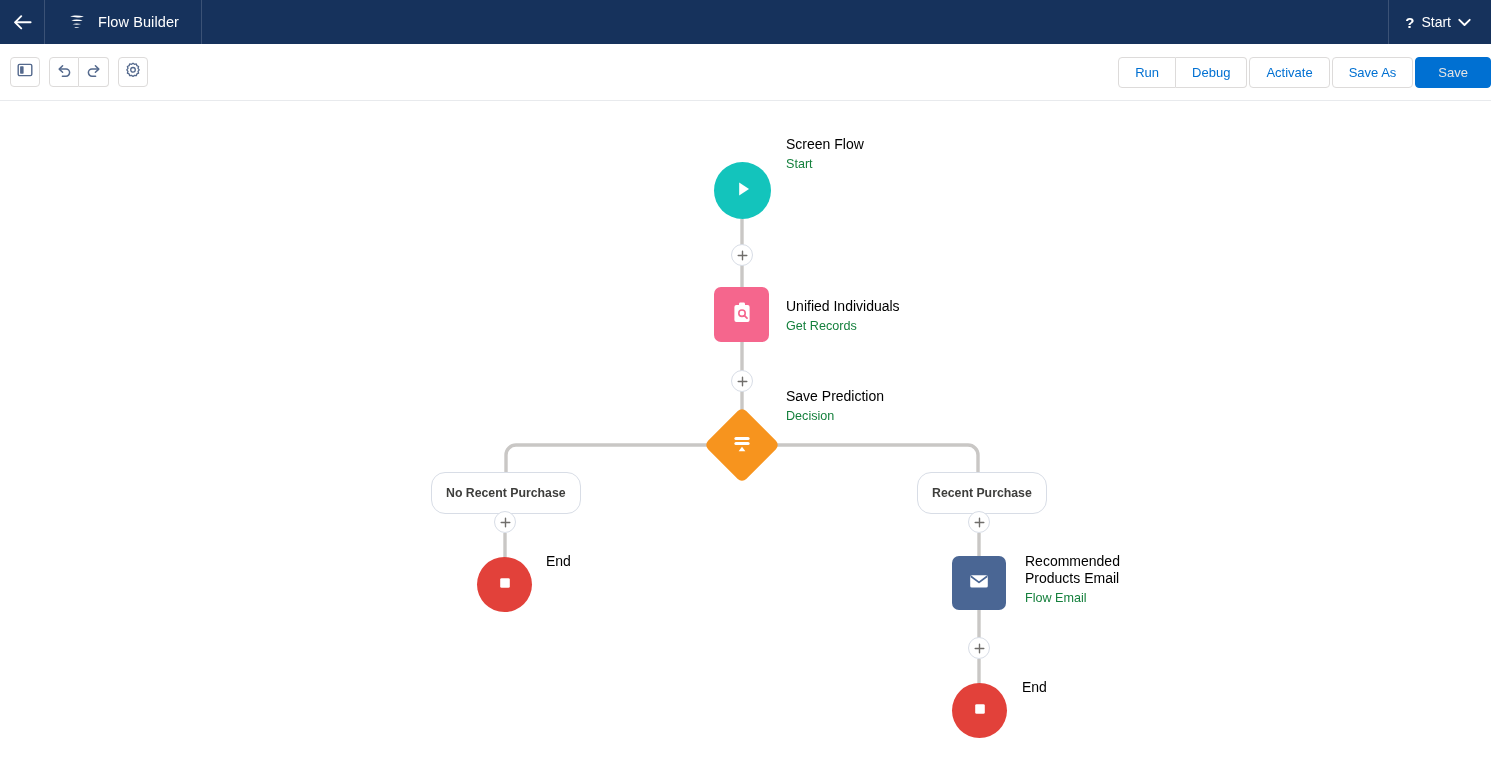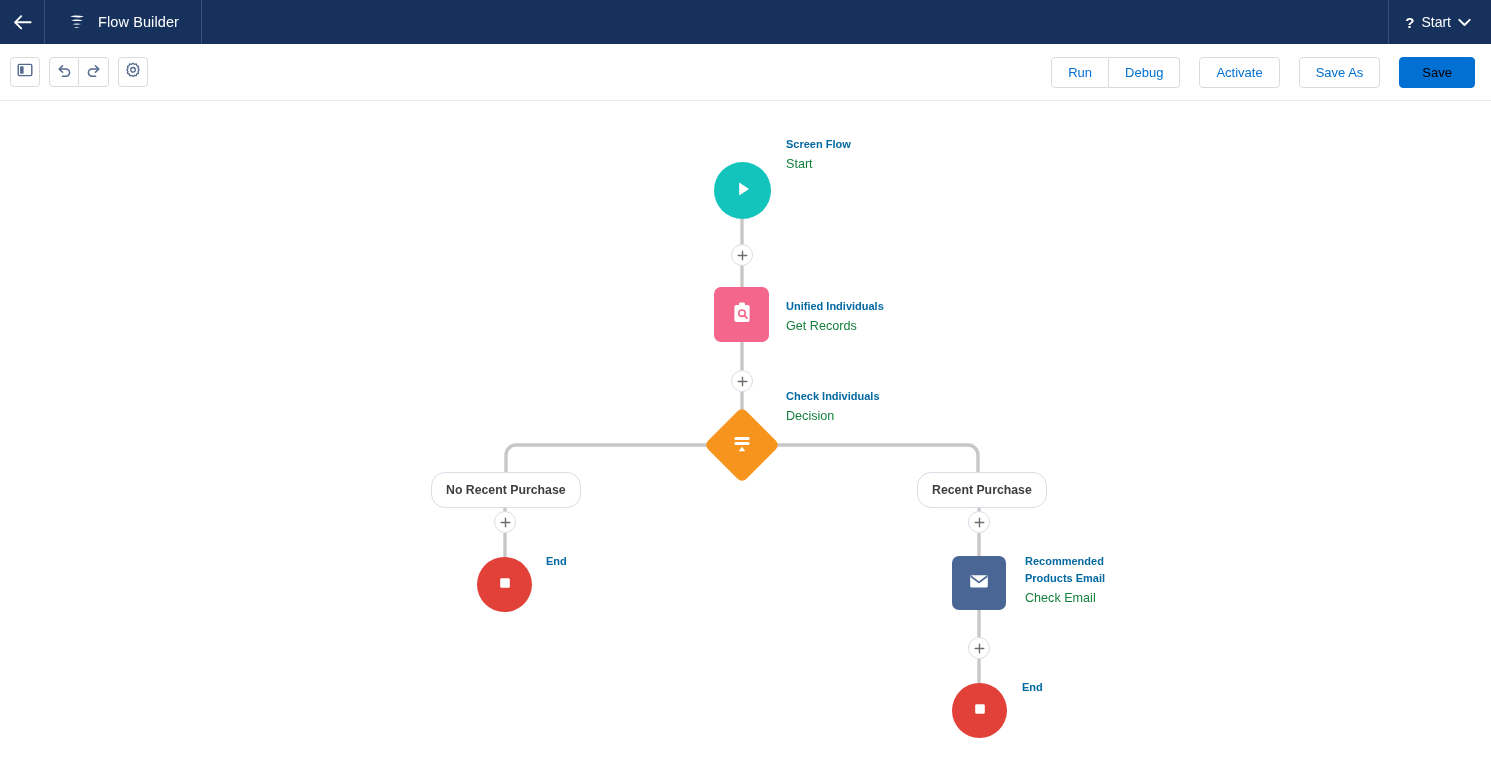--- a/index.html
+++ b/index.html
@@ -72,33 +72,32 @@
     cursor: pointer;
   }
   .btn-group {
     display: flex; align-items: center;
   }
   .btn-group .icon-btn:first-child { border-radius: 4px 0 0 4px; }
   .btn-group .icon-btn:last-child { border-radius: 0 4px 4px 0; border-left: none; }
 
   .tb-right {
     margin-left: auto;
-    display: flex; align-items: center; gap: 19px;
-    padding-right: 16px;
+    display: flex; align-items: center; gap: 2px;
   }
   .btn {
     height: 31px; padding: 0 16px;
     border: 1px solid #dddbda; border-radius: 4px;
     background: #ffffff; color: #0070d2;
     font-family: "Liberation Sans", sans-serif;
     font-size: 13px; line-height: 29px;
     cursor: pointer; white-space: nowrap;
   }
   .btn-primary {
-    background: #0070d2; color: #000000; border-color: #0070d2;
+    background: #0070d2; color: #e5e5e5; border-color: #0070d2;
     padding: 0 22px;
   }
   .seg-group { display: flex; }
   .seg-group .btn:first-child { border-radius: 4px 0 0 4px; }
   .seg-group .btn:last-child { border-radius: 0 4px 4px 0; border-left: none; }
 
   
   .canvas {
     position: absolute; top: 101px; left: 0;
     width: 1491px; height: 664px;
@@ -136,21 +135,21 @@
     transform: translate(-50%,-50%);
     pointer-events: none;
   }
 
   .node-label {
     position: absolute;
     font-family: "Liberation Sans", sans-serif;
     white-space: nowrap;
   }
   .label-title {
-    font-size: 11px; font-weight: 700; color: #0369a1;
+    font-size: 14px; font-weight: 400; color: #000000;
     line-height: 17px;
   }
   .label-title.wrap { white-space: normal; width: 116px; }
   .label-sub {
     font-size: 12.6px; font-weight: 400; color: #15803d;
     line-height: 17px; margin-top: 3px;
   }
 
   
   .plus-btn {
@@ -160,21 +159,21 @@
     background: #ffffff;
     border: 1px solid #d8dde6;
     display: flex; align-items: center; justify-content: center;
     cursor: pointer;
   }
   .plus-btn svg { display: block; }
 
   
   .branch-pill {
     position: absolute;
-    height: 36px;
+    height: 42px;
     border: 1px solid #d8dde6; border-radius: 14px;
     background: #ffffff;
     display: flex; align-items: center; justify-content: center;
     padding: 0 14px;
     font-size: 12.3px; font-weight: 700; color: #3e3e3c;
     white-space: nowrap; cursor: pointer;
   }
 </style>
 </head>
 <body>
@@ -348,21 +347,21 @@
     <div class="node-diamond" style="background:#f7941e;"></div>
     <span class="diamond-icon">
       <svg width="26" height="26" viewBox="0 0 26 26">
         <rect x="5.4" y="7.0" width="15.2" height="3.0" rx="1.5" fill="#ffffff"></rect>
         <rect x="5.4" y="12.0" width="15.2" height="3.0" rx="1.5" fill="#ffffff"></rect>
         <path d="M13.0 16.8 L16.4 21.2 H9.6 Z" fill="#ffffff"></path>
       </svg>
     </span>
   </div>
   <div class="node-label" style="left:786px; top:287px;">
-    <div class="label-title">Check Individuals</div>
+    <div class="label-title">Save Prediction</div>
     <div class="label-sub">Decision</div>
   </div>
 
   <div class="branch-pill" style="left:431px; top:371px;">
     <span>No Recent Purchase</span>
   </div>
   <div class="branch-pill" style="left:917px; top:371px;">
     <span>Recent Purchase</span>
   </div>
 
@@ -396,21 +395,21 @@
   <div class="node node-square" style="left:952px; top:455px; width:54px; height:54px; background:#4a6694;">
     <span>
       <svg width="26" height="26" viewBox="0 0 26 26">
         <rect x="4.2" y="7.2" width="17.6" height="12.4" rx="1.6" fill="#ffffff"></rect>
         <path d="M4.8 8.2 L13.0 14.4 L21.2 8.2" fill="none" stroke="#4a6694" stroke-width="1.7" stroke-linejoin="round"></path>
       </svg>
     </span>
   </div>
   <div class="node-label" style="left:1025px; top:452px;">
     <div class="label-title wrap">Recommended Products Email</div>
-    <div class="label-sub">Check Email</div>
+    <div class="label-sub">Flow Email</div>
   </div>
 
   <div class="plus-btn" style="left:968px; top:536px;">
     <span>
       <svg width="11" height="11" viewBox="0 0 11 11">
         <path d="M5.5 1.2 V9.8 M1.2 5.5 H9.8" stroke="#706e6b" stroke-width="1.4" stroke-linecap="round"></path>
       </svg>
     </span>
   </div>
 

